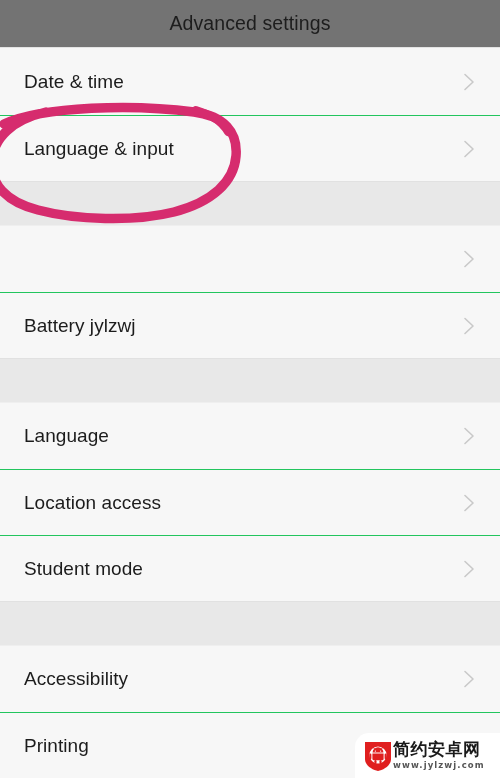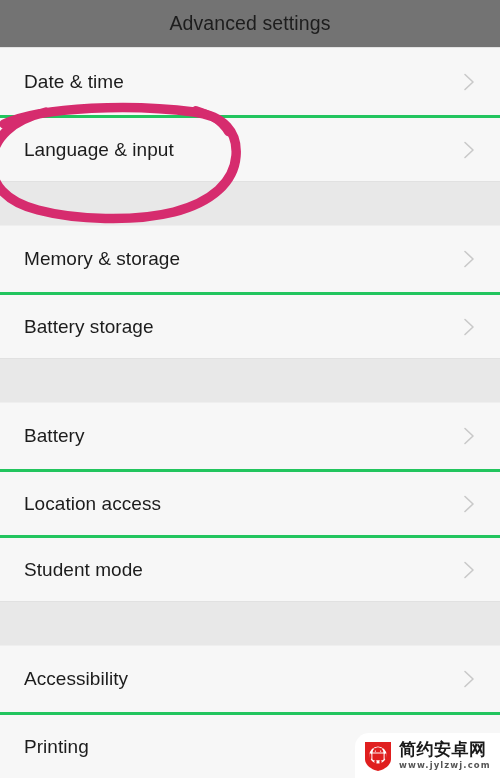--- a/index.html
+++ b/index.html
@@ -54,21 +54,21 @@
 
   .row {
     position: relative;
     height: 66px;
     background: #f7f7f7;
     display: flex;
     align-items: center;
     box-sizing: border-box;
   }
   .row + .row {
-    border-top: 3px solid #22c55e;
+    border-top: 1px solid #22c55e;
   }
   .row-label {
     margin-left: 24px;
     font-size: 19px;
     color: #1c1c1c;
     font-weight: 400;
     letter-spacing: 0.05px;
   }
   .chevron {
     position: absolute;
@@ -124,21 +124,20 @@
     z-index: 60;
   }
   .wm-logo {
     width: 30px;
     height: 32px;
     margin-left: 8px;
     flex: none;
   }
   .wm-logo svg { display: block; width: 30px; height: 32px; }
   .wm-text {
-    margin-left: 6px;
     display: flex;
     flex-direction: column;
     justify-content: center;
     line-height: 1;
   }
   .wm-cn {
     font-size: 17px;
     font-weight: bold;
     color: #1a1a1a;
     letter-spacing: 0.5px;
@@ -180,42 +179,41 @@
               <path d="M7 3.5 L15 11 L7 18.5" fill="none" stroke="#c9c9c9" stroke-width="1.6" stroke-linecap="round" stroke-linejoin="round"></path>
             </svg>
         </span>
       </div>
     </div>
 
     <div class="band"></div>
 
     <div class="section">
       <div class="row">
-        <span class="row-label">Memory &amp; storage</span>
-        <span class="chevron">
-          <svg viewBox="0 0 22 22">
-              <path d="M7 3.5 L15 11 L7 18.5" fill="none" stroke="#c9c9c9" stroke-width="1.6" stroke-linecap="round" stroke-linejoin="round"></path>
-            </svg>
-        </span>
-      </div>
-      <div class="row">
-        <span class="row-label">Battery storage</span>
+        <span class="chevron">
+          <svg viewBox="0 0 22 22">
+              <path d="M7 3.5 L15 11 L7 18.5" fill="none" stroke="#c9c9c9" stroke-width="1.6" stroke-linecap="round" stroke-linejoin="round"></path>
+            </svg>
+        </span>
+      </div>
+      <div class="row">
+        <span class="row-label">Battery jylzwj</span>
         <span class="chevron">
           <svg viewBox="0 0 22 22">
               <path d="M7 3.5 L15 11 L7 18.5" fill="none" stroke="#c9c9c9" stroke-width="1.6" stroke-linecap="round" stroke-linejoin="round"></path>
             </svg>
         </span>
       </div>
     </div>
 
     <div class="band"></div>
 
     <div class="section">
       <div class="row">
-        <span class="row-label">Battery</span>
+        <span class="row-label">Language</span>
         <span class="chevron">
           <svg viewBox="0 0 22 22">
               <path d="M7 3.5 L15 11 L7 18.5" fill="none" stroke="#c9c9c9" stroke-width="1.6" stroke-linecap="round" stroke-linejoin="round"></path>
             </svg>
         </span>
       </div>
       <div class="row">
         <span class="row-label">Location access</span>
         <span class="chevron">
           <svg viewBox="0 0 22 22">

